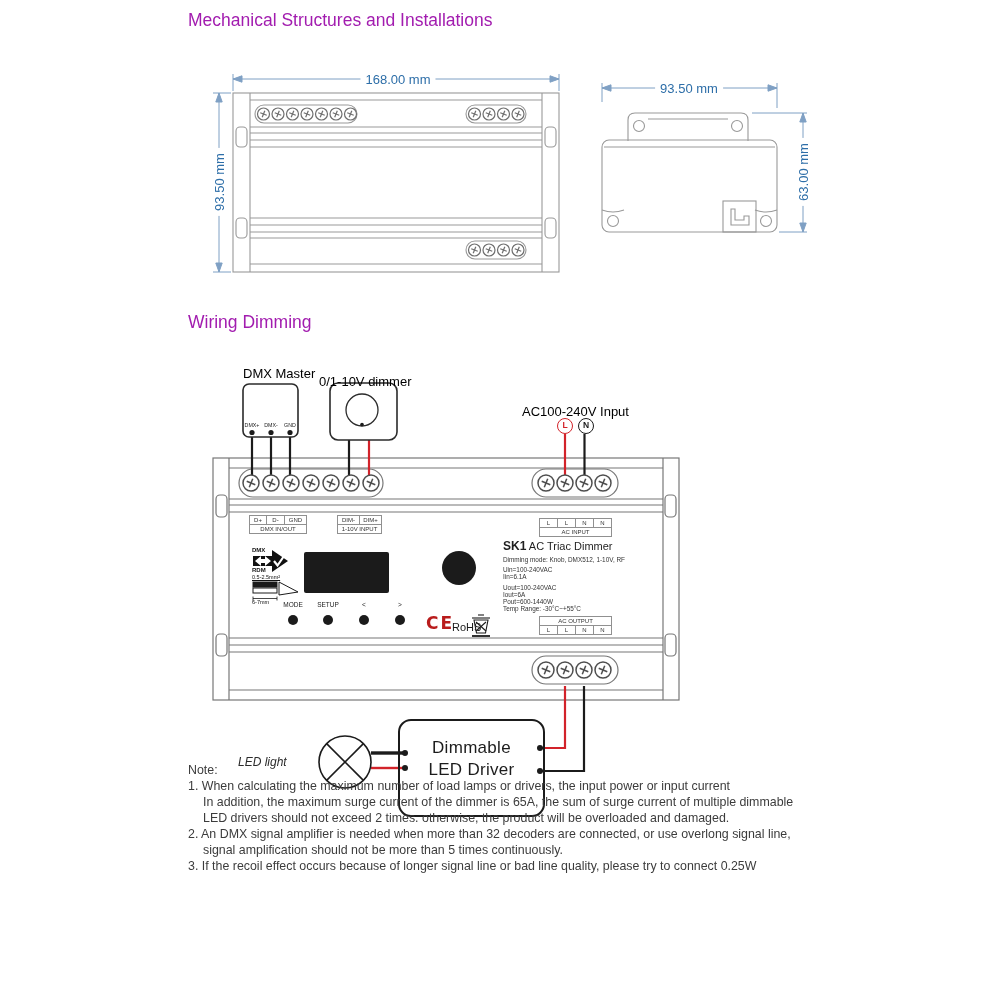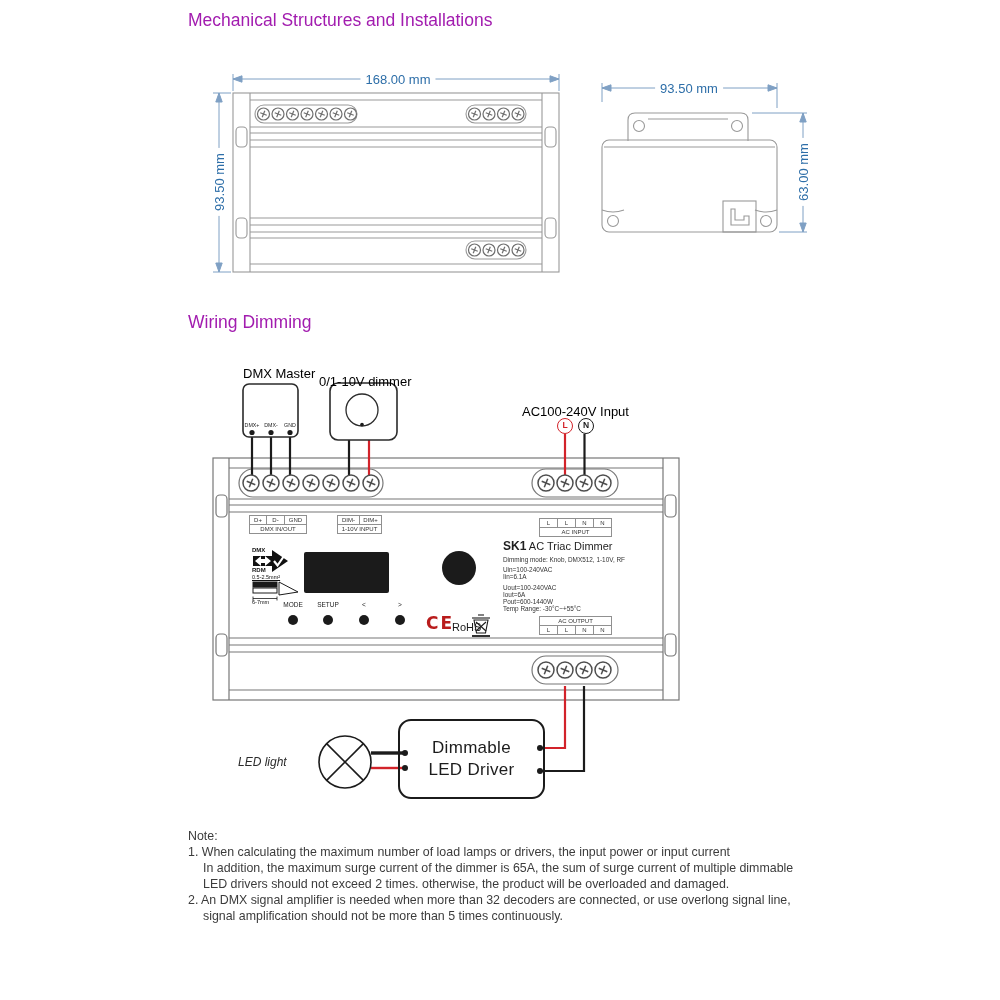--- a/index.html
+++ b/index.html
@@ -25,25 +25,25 @@
   .model-line .sk{font-weight:bold;font-size:12px;}
   .spec{position:absolute;left:503px;font-size:6.4px;color:#333;white-space:nowrap;}
   .btn-label{position:absolute;top:601px;width:44px;margin-left:-22px;text-align:center;
              font-size:6.5px;color:#222;}
   .icon-label{position:absolute;font-size:6px;font-weight:bold;color:#111;white-space:nowrap;}
   .icon-label.small{font-size:5.5px;font-weight:normal;}
   .icon-label.u{text-decoration:underline;}
   .ce{position:absolute;left:426px;top:613px;font-size:17px;font-weight:600;letter-spacing:2px;
       color:#b91c1c;font-family:"DejaVu Sans",sans-serif;}
   .rohs{position:absolute;left:452px;top:621px;font-size:11px;color:#1b1b1b;}
-  .driver{position:absolute;left:398px;top:719px;width:147px;height:80px;box-sizing:border-box;
+  .driver{position:absolute;left:398px;top:719px;width:147px;height:98px;box-sizing:border-box;
           border:2.3px solid #1b1b1b;border-radius:13px;text-align:center;color:#1c1c1c;
           font-size:17px;line-height:22px;padding-top:16px;letter-spacing:0.3px;}
   .led-label{position:absolute;left:238px;top:755px;width:70px;font-size:12px;color:#2b2b2b;font-style:italic;}
-  #notes{position:absolute;left:188px;top:828px;color:#3c3c3c;}
+  #notes{position:absolute;left:188px;top:762px;color:#3c3c3c;}
   .note-line{font-size:12.4px;line-height:16px;white-space:nowrap;}
   .note-line.cont{padding-left:15px;}
 </style>
 </head>
 <body>
 
 <div id="canvas">
 
   <svg id="linework" width="1000" height="1000" viewBox="0 0 1000 1000">
     <defs>
@@ -352,15 +352,16 @@
   </div>
   <div class="led-label">LED light</div>
 
   <div id="notes">
     <div class="note-line">Note:</div>
     <div class="note-line">1. When calculating the maximum number of load lamps or drivers, the input power or input current</div>
     <div class="note-line cont">In addition, the maximum surge current of the dimmer is 65A, the sum of surge current of multiple dimmable</div>
     <div class="note-line cont">LED drivers should not exceed 2 times. otherwise, the product will be overloaded and damaged.</div>
     <div class="note-line">2. An DMX signal amplifier is needed when more than 32 decoders are connected, or use overlong signal line,</div>
     <div class="note-line cont">signal amplification should not be more than 5 times continuously.</div>
+    <div class="note-line">3. If the recoil effect occurs because of longer signal line or bad line quality, please try to connect 0.25W</div>
   </div>
 
 </div>
 
 </body></html>

